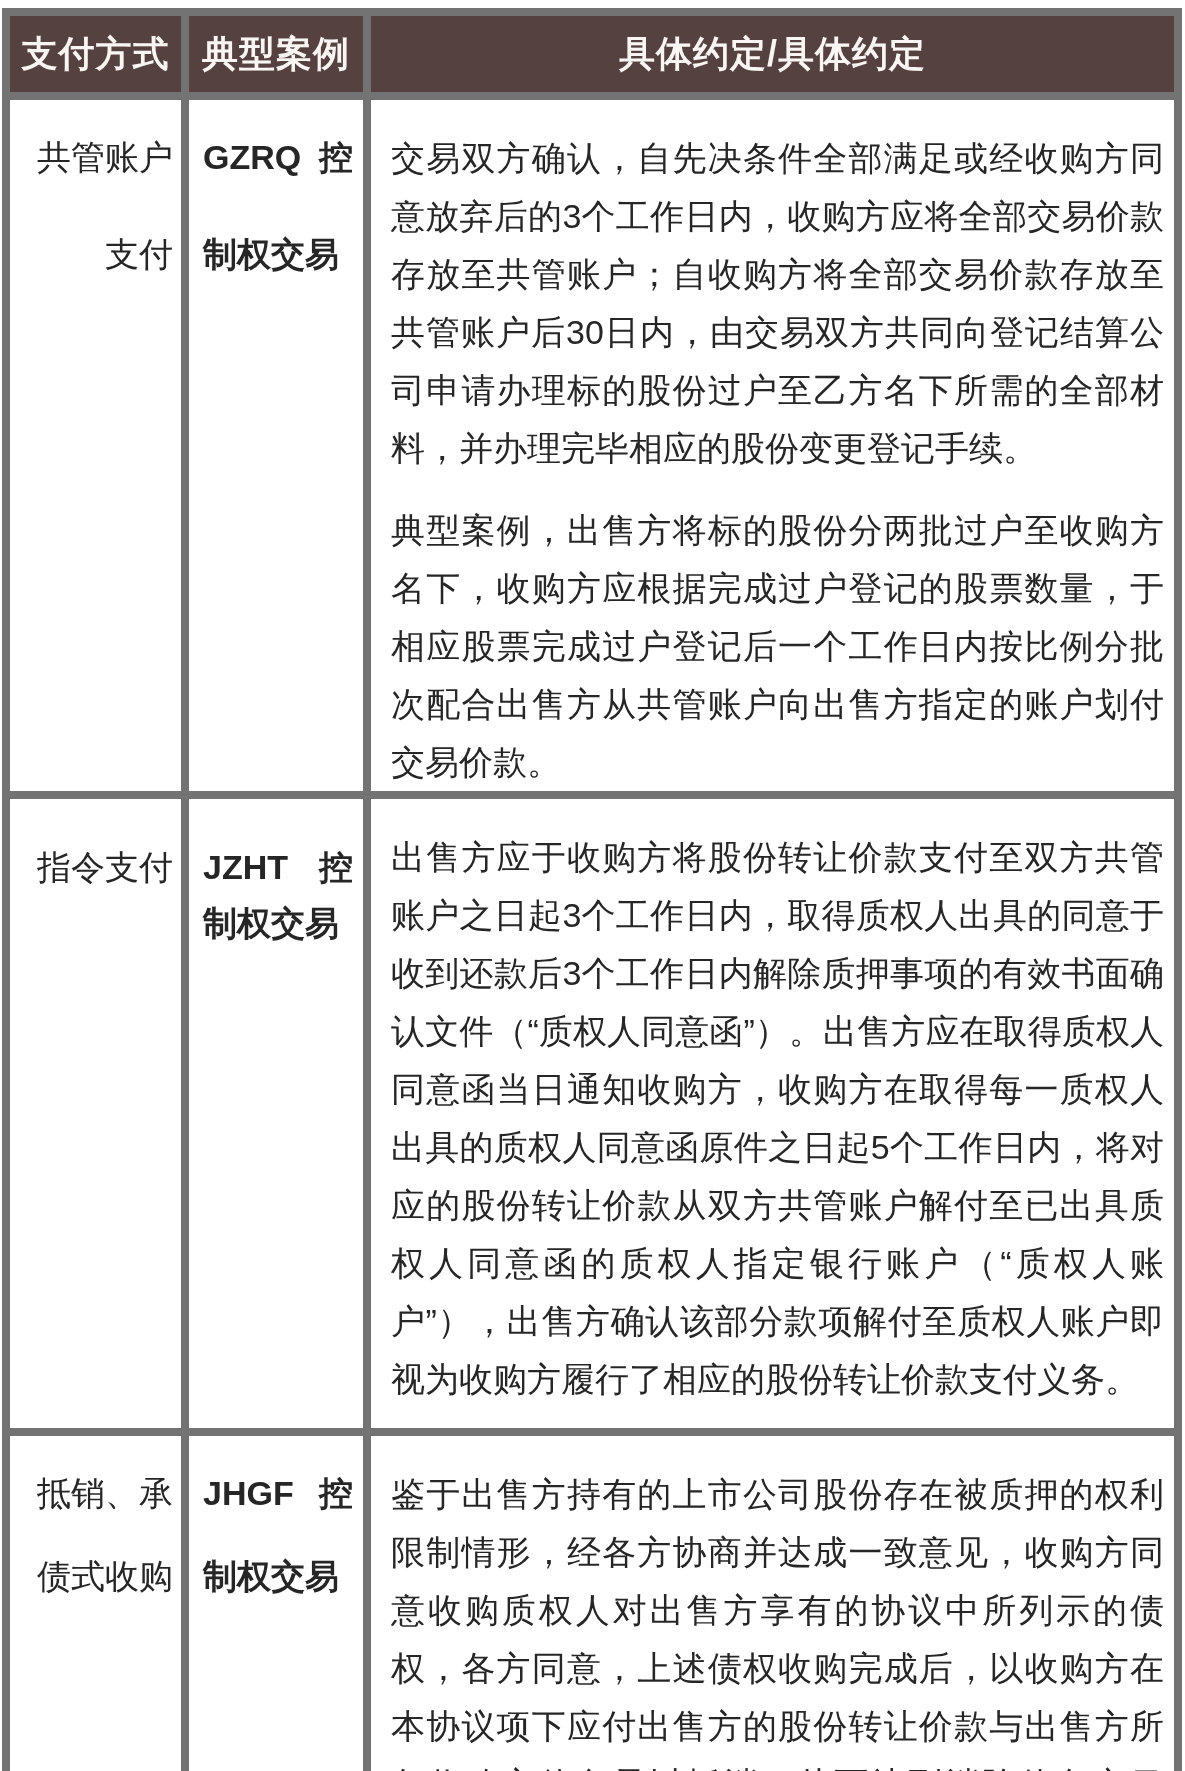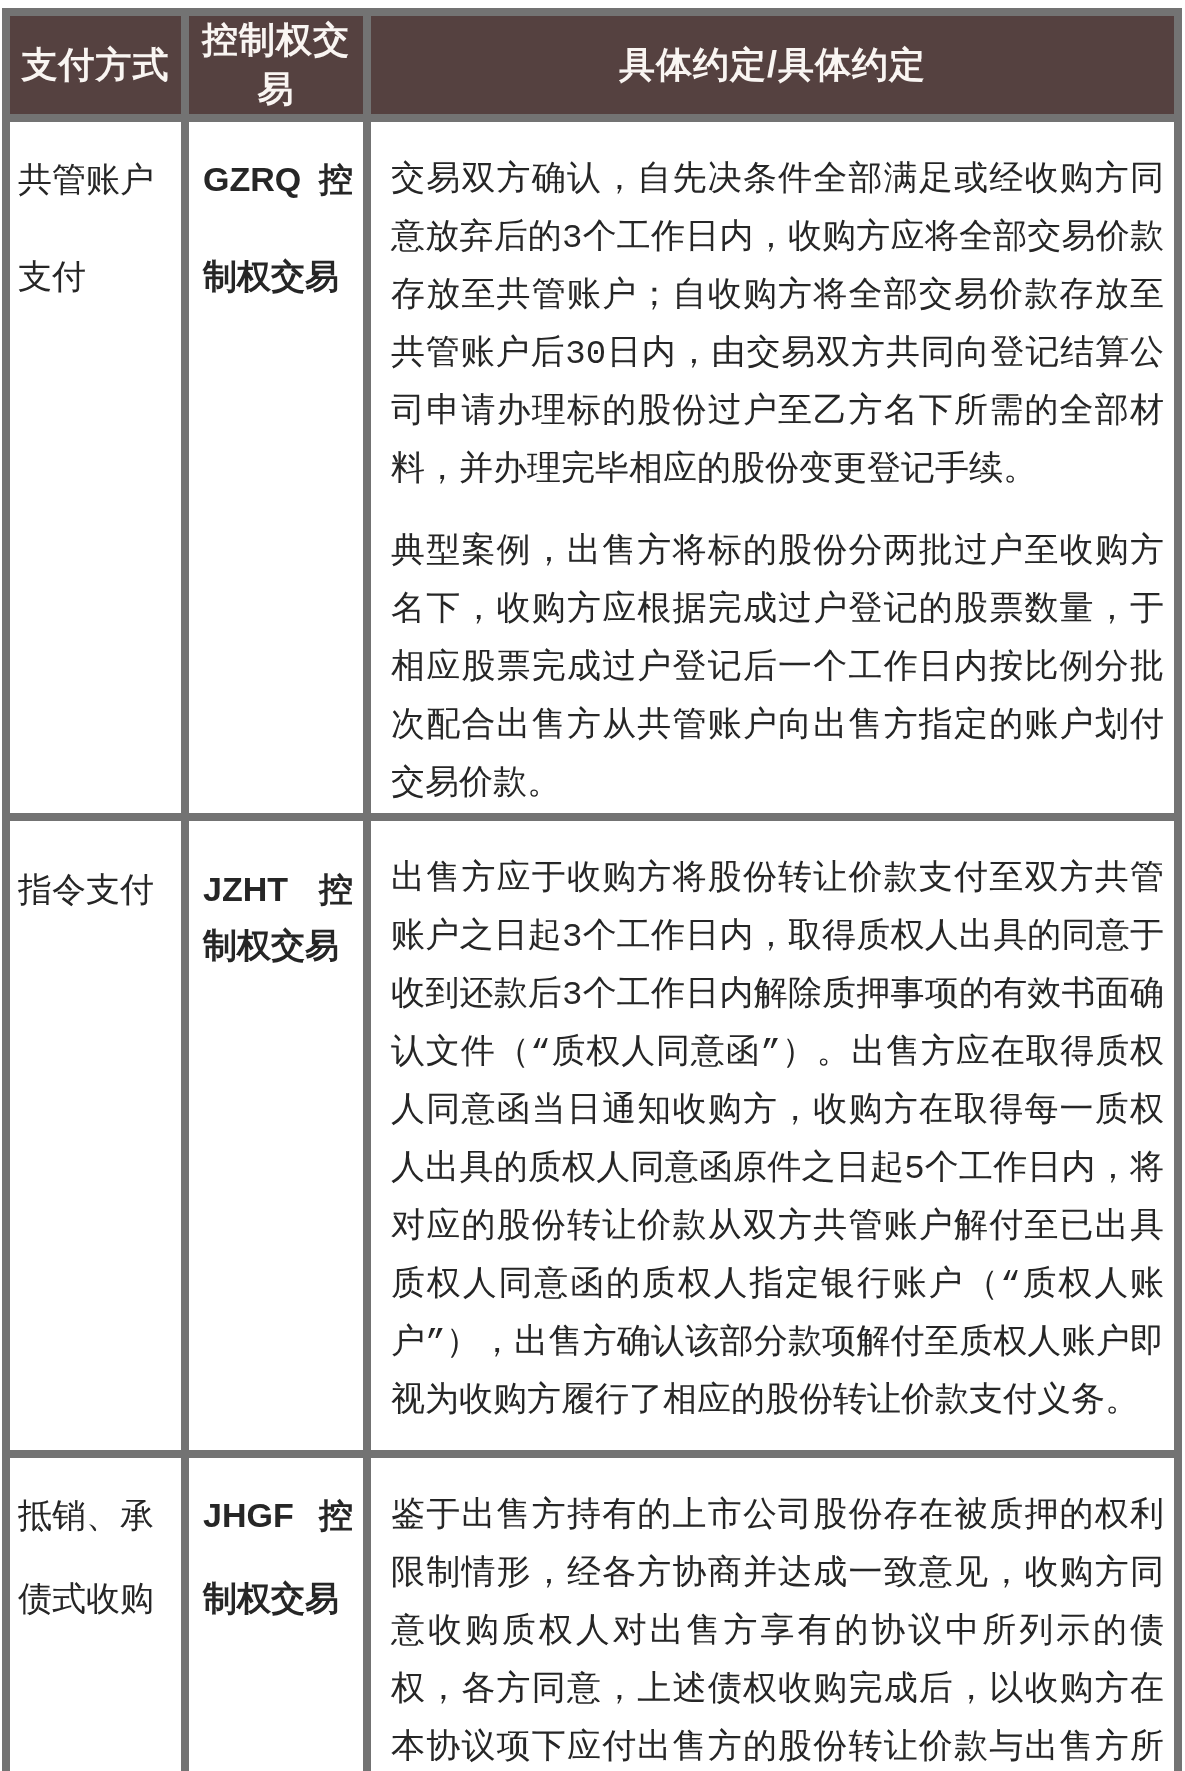--- a/index.html
+++ b/index.html
@@ -46,21 +46,21 @@
   td {
     color: #262626;
     font-size: 34px;
     background: #ffffff;
   }
   tr.row-1 { height: 643px; }
   tr.row-2 { height: 637px; }
   tr.row-3 { height: 396px; }
 
   td.method {
-    text-align: left;
+    text-align: right;
     padding: 9px 8px 0 8px;
     line-height: 97px;
   }
   td.case {
     text-align: justify;
     padding: 9px 10px 0 14px;
     line-height: 97px;
     font-weight: bold;
   }
   tr.row-2 td.method,
@@ -73,39 +73,38 @@
     line-height: 83px;
     padding-top: 16px;
   }
   td.details {
     padding: 29px 10px 0 20px;
     text-align: justify;
     line-height: 58px;
   }
   td.details p {
     margin: 0 0 24px 0;
-    font-family: Liberation Mono, monospace;
   }
   td.details p:last-child {
     margin-bottom: 0;
   }
 </style>
 </head>
 <body>
 
 <table class="doc-table">
   <colgroup>
     <col class="c1">
     <col class="c2">
     <col class="c3">
   </colgroup>
   <thead>
     <tr class="header-row">
       <th>支付方式</th>
-      <th>控制权交易</th>
+      <th>典型案例</th>
       <th>具体约定/具体约定</th>
     </tr>
   </thead>
   <tbody>
     <tr class="row-1">
       <td class="method">共管账户支付</td>
       <td class="case">GZRQ 控制权交易</td>
       <td class="details">
         <p>交易双方确认，自先决条件全部满足或经收购方同意放弃后的3个工作日内，收购方应将全部交易价款存放至共管账户；自收购方将全部交易价款存放至共管账户后30日内，由交易双方共同向登记结算公司申请办理标的股份过户至乙方名下所需的全部材料，并办理完毕相应的股份变更登记手续。</p>
         <p>典型案例，出售方将标的股份分两批过户至收购方名下，收购方应根据完成过户登记的股票数量，于相应股票完成过户登记后一个工作日内按比例分批次配合出售方从共管账户向出售方指定的账户划付交易价款。</p>

